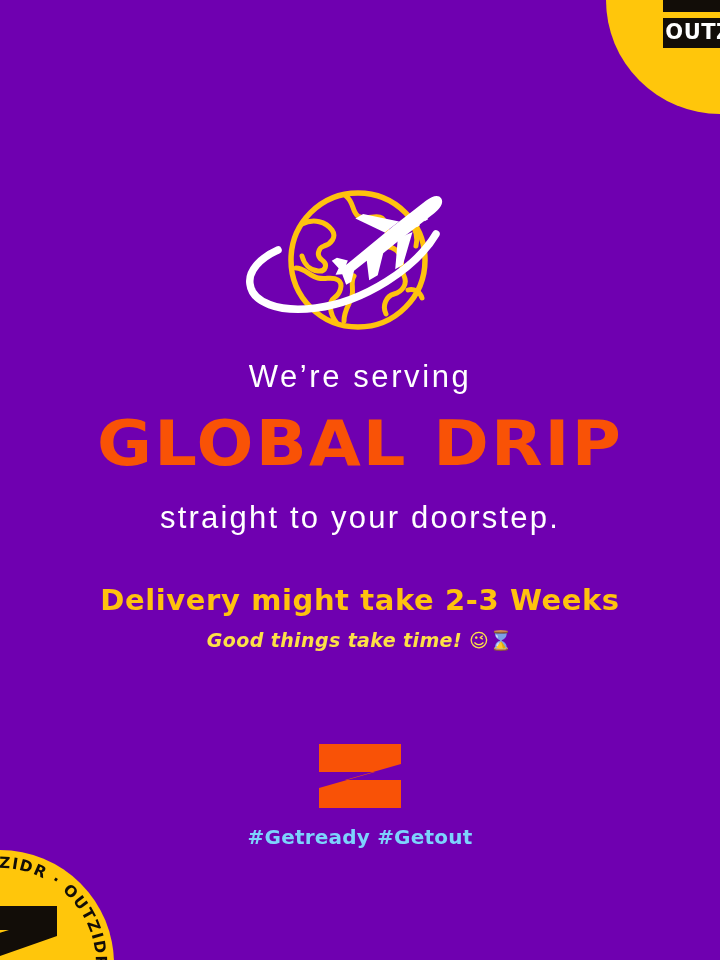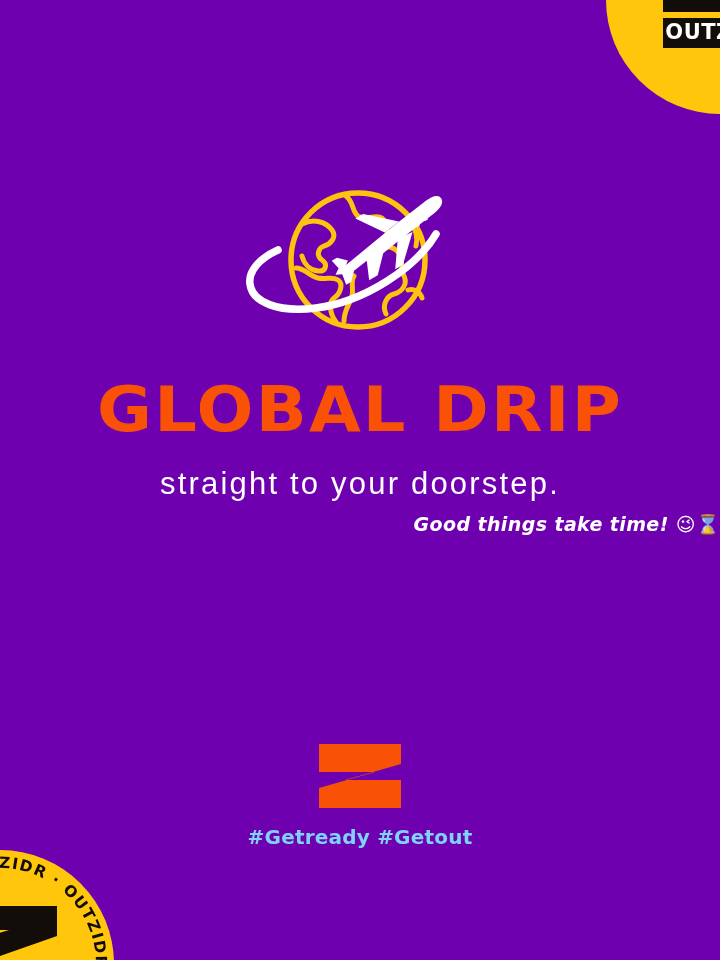--- a/index.html
+++ b/index.html
@@ -110,29 +110,28 @@
   .line-delivery {
     color: #FFC20E;
     font-family: "DejaVu Sans", sans-serif;
     font-weight: bold;
     font-size: 29px;
     letter-spacing: 0.6px;
     line-height: 1.1;
     margin: 50px 0 0 0;
   }
   .line-goodthings {
-    color: #ffffff;
+    color: #fde047;
     font-family: "DejaVu Sans", sans-serif;
     font-weight: bold;
     font-style: italic;
     font-size: 19px;
     letter-spacing: 0.4px;
     line-height: 1.1;
     margin: 13px 0 0 0;
-    text-align: right;
   }
   .emoji {
     font-style: normal;
     font-family: "DejaVu Sans", sans-serif;
   }
 
   
   .footer {
     position: absolute;
     left: 0;
@@ -225,22 +224,24 @@
         <path d="M-52 5 L 8 -4 L 50 -9 C 58 -10, 64 -8, 64 -3 C 64 2, 58 5, 50 6 L 8 11 L -14 14 L -30 30 L -40 30 L -32 12 L -48 14 L -56 22 L -62 22 L -60 11 L -66 8 L -60 4 L -62 -6 L -56 -6 L -48 2 Z" fill="#FFFFFF"></path>
         <path d="M-2 -3 L -20 -30 L -11 -30 L 16 -5 Z" fill="#FFFFFF"></path>
         <path d="M6 9 L -12 34 L -3 34 L 22 11 Z" fill="#FFFFFF"></path>
         <rect x="28" y="-2" width="4" height="11" fill="#FFFFFF"></rect>
         <rect x="38" y="-3" width="4" height="11" fill="#FFFFFF"></rect>
       </g>
     </svg>
   </div>
 
   <div class="copy">
+    <p class="line-serving">We’re serving</p>
     <p class="line-global">GLOBAL DRIP</p>
     <p class="line-doorstep">straight to your doorstep.</p>
+    <p class="line-delivery">Delivery might take 2-3 Weeks</p>
     <p class="line-goodthings">
       <span>Good things take time!</span>
       <span class="emoji">😉⌛</span>
     </p>
   </div>
 
   <div class="footer">
     <div class="brand-z">
       <svg viewBox="0 0 82 64" xmlns="http://www.w3.org/2000/svg">
         <polygon points="0,0 82,0 82,20 26,36 82,36 82,64 0,64 0,44 56,28 0,28" fill="#F95206"></polygon>

